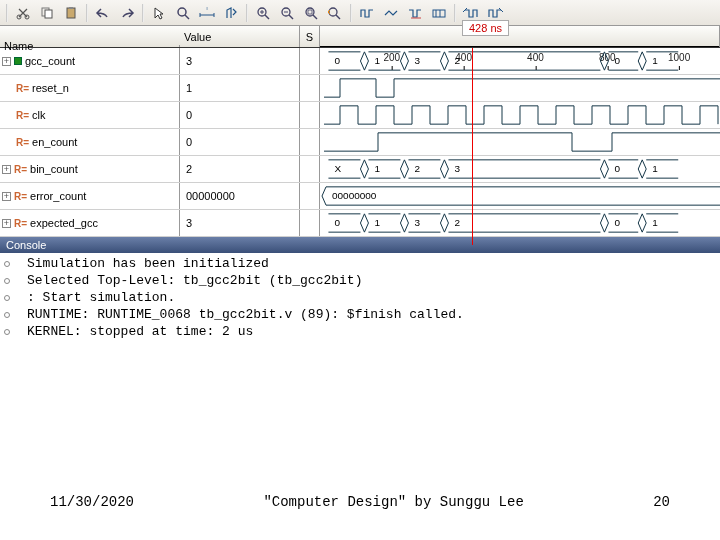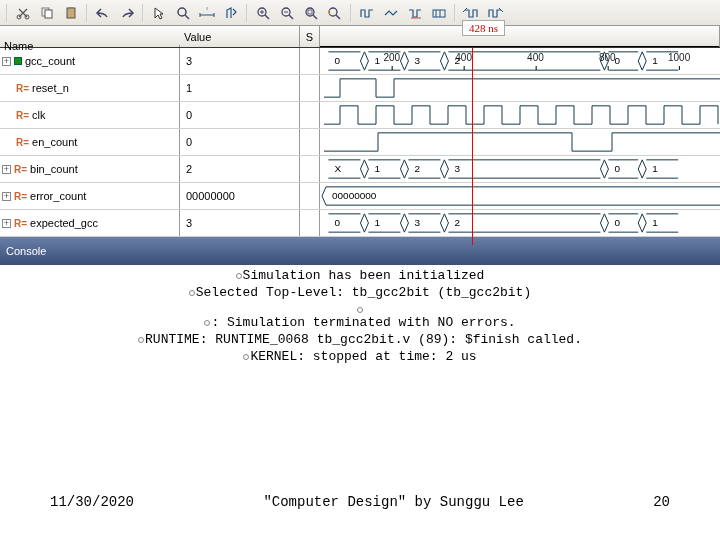--- a/index.html
+++ b/index.html
@@ -87,21 +87,20 @@
   }
   .cursor-badge {
     position: absolute;
     top: 20px;
     background: #fff;
     border: 1px solid #aaa;
     padding: 1px 6px;
     color: #c00;
     font-size: 11px;
     z-index: 5;
-    font-family: Liberation Serif, serif;
   }
   .signals {
     background: #fff;
   }
   .sig-row {
     display: flex;
     height: 27px;
     border-bottom: 1px solid #d0d0d0;
   }
   .sig-name {
@@ -162,34 +161,33 @@
     width: 1px;
     height: 197px;
     background: #e00;
     z-index: 4;
   }
   .console-hdr {
     background: linear-gradient(#6a7fa8, #3a4f78);
     color: #fff;
     padding: 3px 6px;
     font-size: 11px;
-    height: 28px;
+    height: 16px;
     display: flex;
     align-items: center;
   }
   .console {
     font-family: "Courier New", monospace;
     font-size: 13px;
     padding: 2px 4px;
   }
   .console .line {
     padding: 1px 0;
     display: flex;
-    gap: 1px;
-    justify-content: center;
+    gap: 17px;
   }
   .console .bullet {
     width: 6px;
     height: 6px;
     border: 1px solid #888;
     border-radius: 50%;
     margin-top: 5px;
     flex-shrink: 0;
   }
   .footer {
@@ -524,24 +522,21 @@
     <div class="line">
       <span class="bullet"></span>
       <span>Simulation has been initialized</span>
     </div>
     <div class="line">
       <span class="bullet"></span>
       <span>Selected Top-Level: tb_gcc2bit (tb_gcc2bit)</span>
     </div>
     <div class="line">
       <span class="bullet"></span>
-    </div>
-    <div class="line">
-      <span class="bullet"></span>
-      <span>: Simulation terminated with NO errors.</span>
+      <span>: Start simulation.</span>
     </div>
     <div class="line">
       <span class="bullet"></span>
       <span>RUNTIME: RUNTIME_0068 tb_gcc2bit.v (89): $finish called.</span>
     </div>
     <div class="line">
       <span class="bullet"></span>
       <span>KERNEL: stopped at time: 2 us</span>
     </div>
   </div>

